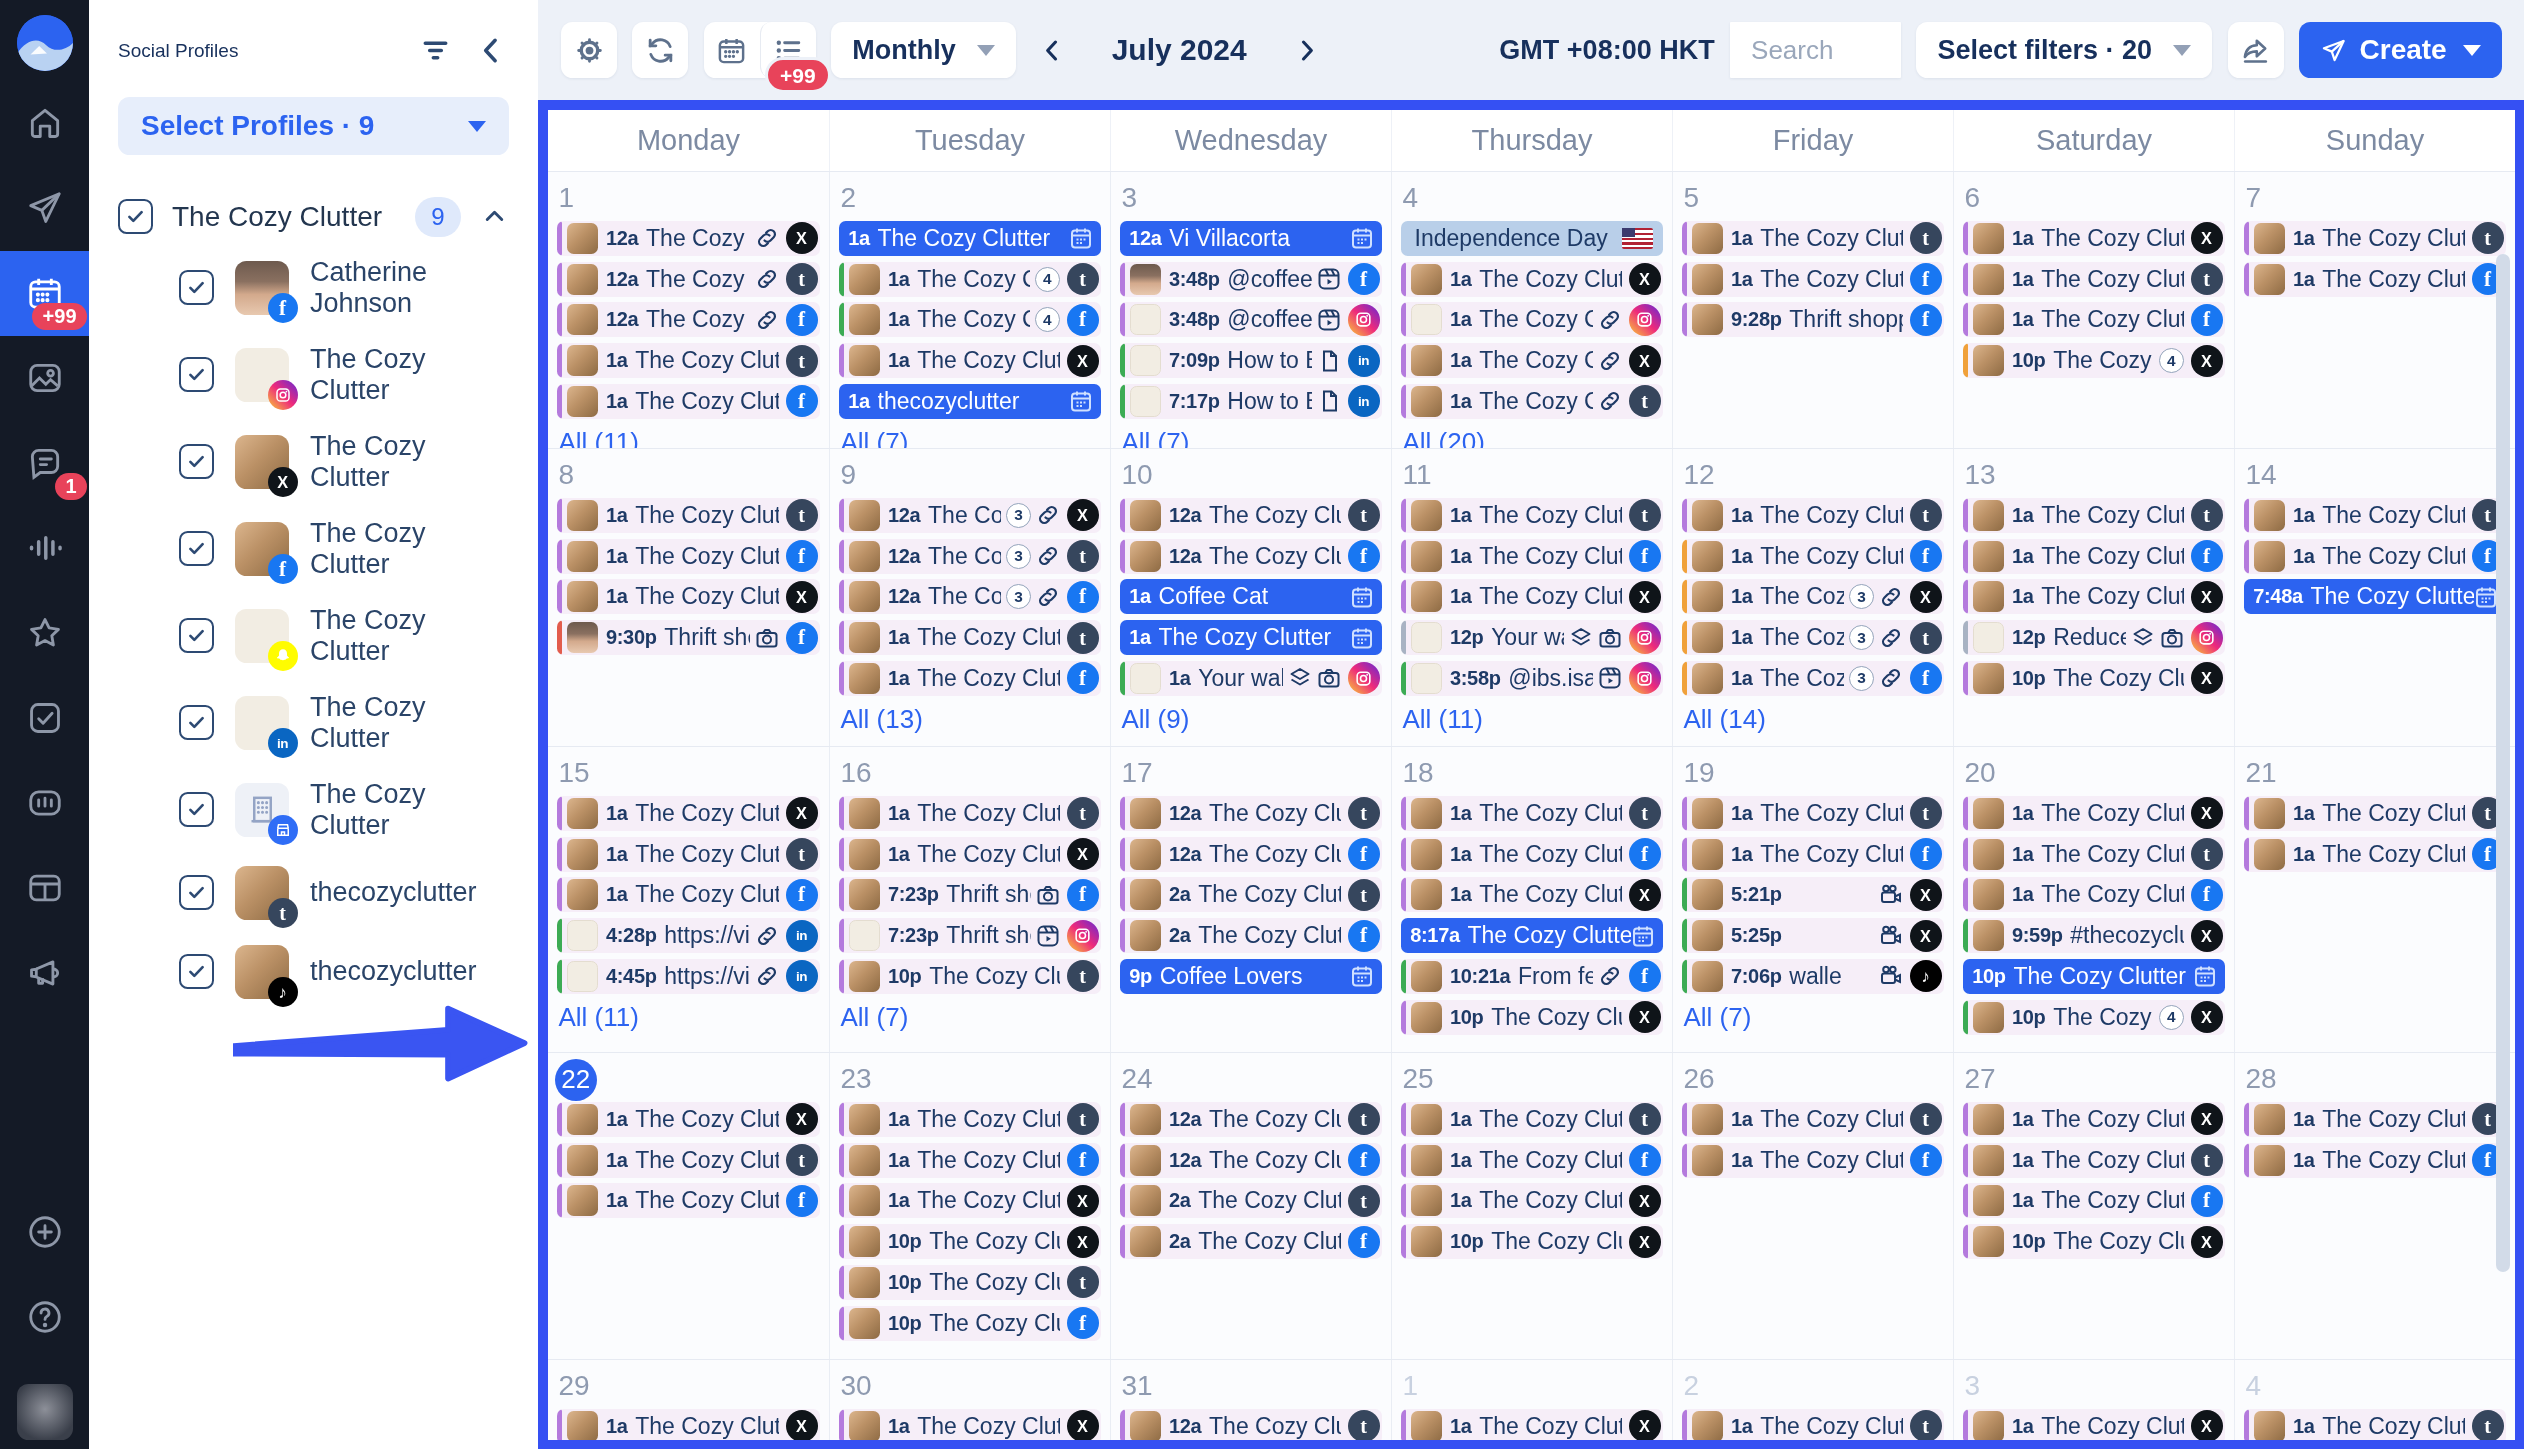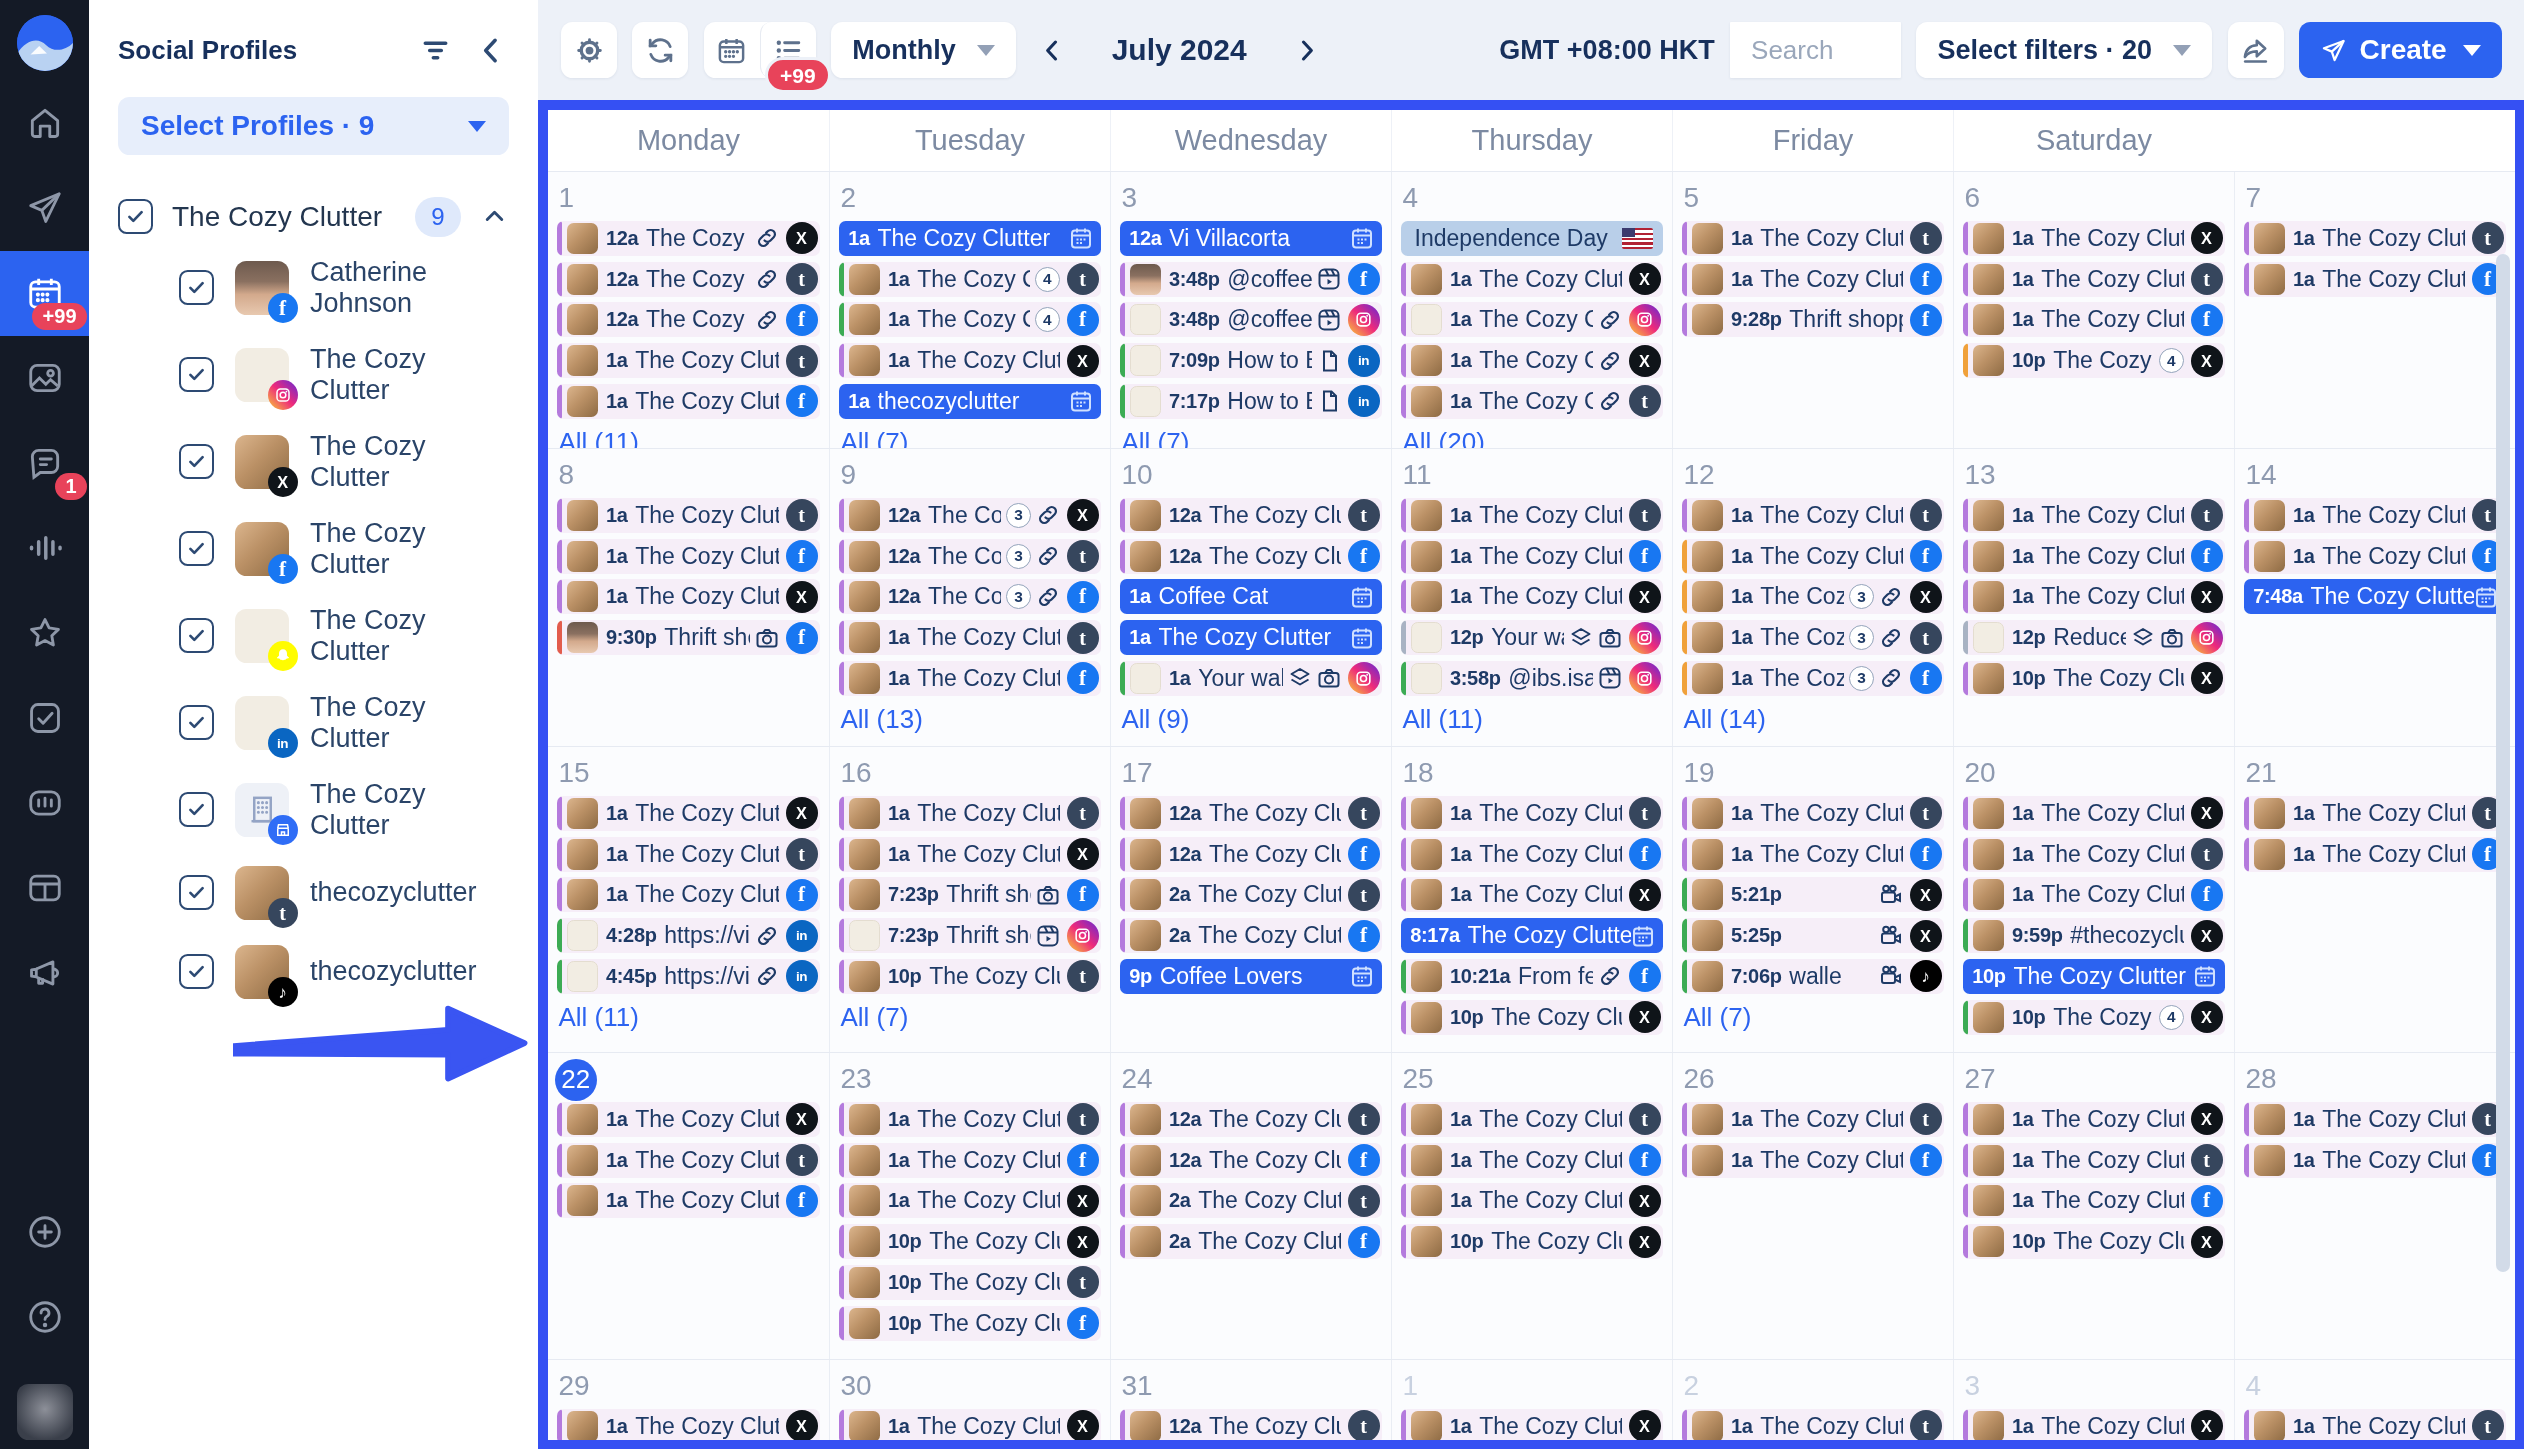--- a/index.html
+++ b/index.html
@@ -14,21 +14,21 @@
   .rail-bottom{margin-top:auto;padding-bottom:9.6px}
   .rail-item{width:89px;height:85px;display:flex;align-items:center;justify-content:center;color:#8e97a8;position:relative;cursor:pointer}
   .rail-item svg{width:38px;height:38px}
   .rail-item.active{background:#2c63f0;color:#fff}
   .rail-badge{position:absolute;background:#e8435a;color:#fff;border-radius:960px;font-size:20px;font-weight:700;padding:3.8px 10.6px;right:1.9px;bottom:5.8px;line-height:1}
   .rail-avatar{width:56px;height:56px;border-radius:11.5px;background:radial-gradient(circle at 50% 45%,#8d9099 0%,#3a3f4a 75%);margin-top:25px}
 
   
   .sidebar{width:449px;flex:none;background:#fff;padding:0 29px;position:relative}
   .sb-head{display:flex;align-items:center;margin-top:33px;gap:21px}
-  .sb-title{font-size:26px;font-weight:700;color:#17305c;flex:1}
+  .sb-title{font-size:19px;font-weight:400;color:#17305c;flex:1}
   .sb-ic{color:#2d4a73;width:35px;height:35px;cursor:pointer}
   .sb-ic svg{width:35px;height:35px}
   .select-pill{margin-top:29px;height:58px;background:#e7eefb;border-radius:11.5px;display:flex;align-items:center;padding:0 23px;color:#2c63f0;font-weight:700;font-size:28px;cursor:pointer}
   .caret{width:0;height:0;border-left:9.6px solid transparent;border-right:9.6px solid transparent;border-top:11.5px solid #2c63f0;margin-left:auto}
   .group-row{margin-top:42px;display:flex;align-items:center;gap:19px}
   .cbx{width:35px;height:35px;border:2.4px solid #2d4a73;border-radius:8.6px;background:#fff;display:flex;align-items:center;justify-content:center;flex:none;cursor:pointer}
   .cbx svg{width:21px;height:21px}
   .group-name{font-size:28px;color:#23364f;flex:1}
   .count-pill{background:#dfe9fb;color:#2c63f0;font-size:24px;padding:5.8px 16.3px;border-radius:960px}
   .chev-up{color:#2d4a73;width:29px;height:29px}
@@ -440,20 +440,21 @@
     </div>
 
     <div class="cal-frame">
       <div class="dow-row">
           <div class="dow">Monday</div>
           <div class="dow">Tuesday</div>
           <div class="dow">Wednesday</div>
           <div class="dow">Thursday</div>
           <div class="dow">Friday</div>
           <div class="dow">Saturday</div>
+          <div class="dow">Sunday</div>
         </div>
       <div class="weeks">
           <div class="week" style="height:277px">
             <div class="cell">
               <div class="dnum">1</div>
               <div class="ev">
                 <span class="bar bar-purple"></span>
                 <span class="av av-wood"></span>
                 <b class="tm">12a</b>
                 <span class="ttl">The Cozy Clu</span>

